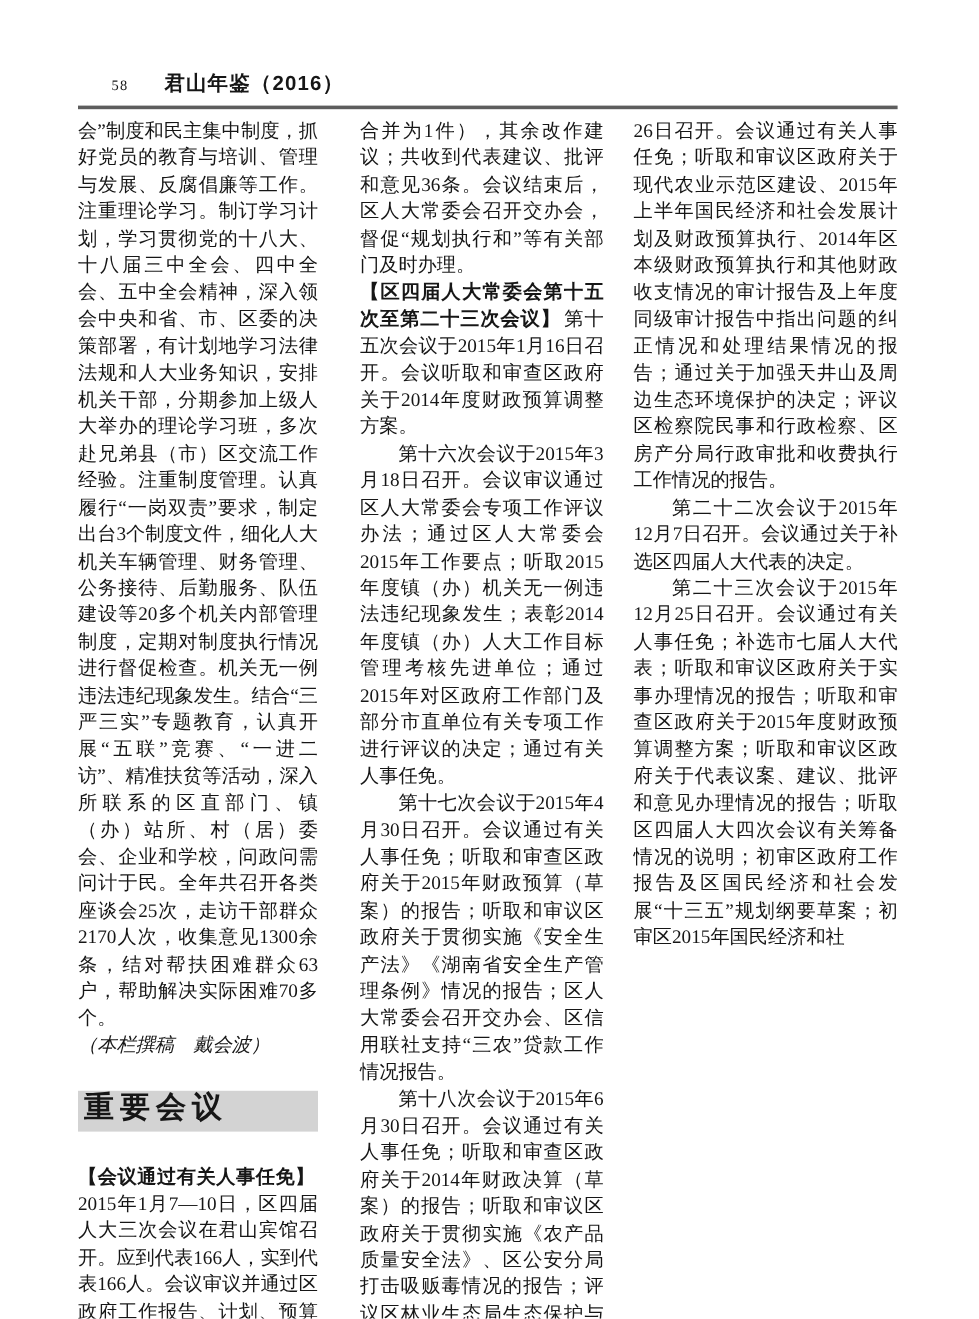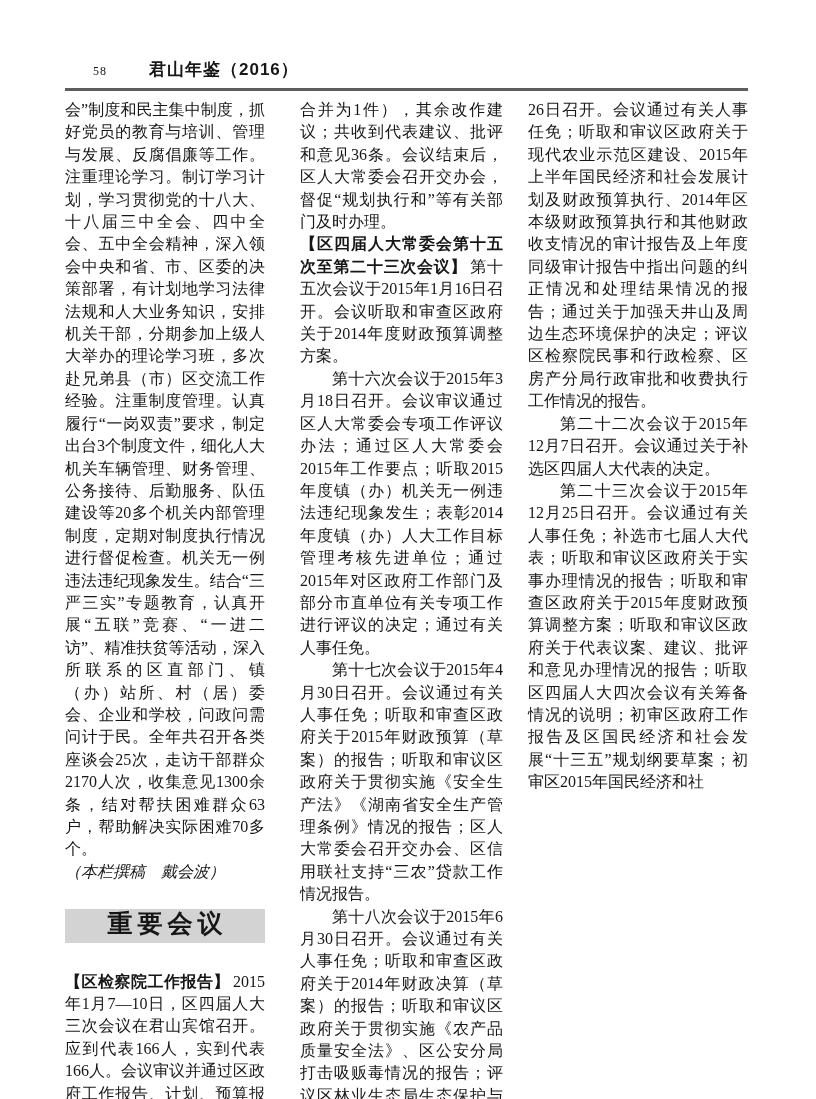--- a/index.html
+++ b/index.html
@@ -14,36 +14,36 @@
     position:absolute; left:65px; top:58px; width:683px;
     border-bottom:3px solid #5d5d5d; padding-bottom:7px;
     white-space:nowrap;
   }
   .pagenum {
     font-family:"Liberation Serif","DejaVu Serif",serif;
     font-size:12px; margin-left:28px; letter-spacing:1px;
   }
   .book-title {
     font-family:"Liberation Sans","DejaVu Sans",sans-serif;
-    font-weight:700; font-size:17px; margin-left:38px; letter-spacing:1px;
+    font-weight:700; font-size:17px; margin-left:26px; letter-spacing:1px;
   }
   
   .cols { position:absolute; left:65px; top:99px; width:683px; display:flex; }
   .col {
     text-align:justify;
     font-size:16px; line-height:22.4px;
   }
   .col1 { width:200px; margin-right:35px; }
   .col2 { width:203px; margin-right:25px; }
   .col3 { width:220px; }
   .col p { margin:0; }
   .indent { text-indent:2em; }
   .byline { text-align:left; font-style:italic; padding-right:4px; }
   .section-box {
-    background:#d3d3d3; text-align:center;
+    background:#d3d3d3; text-align:left;
     font-weight:700; font-size:25px; letter-spacing:5px;
     padding:4px 0 7px 5px; margin:26px 0 28px;
   }
   .etitle {
     font-weight:700;
     font-family:"Liberation Sans","DejaVu Sans",sans-serif;
     margin-right:3px;
   }
   .entry-gap { margin-top:46px; }
 </style>
@@ -58,21 +58,21 @@
   </div>
 
   <div class="cols">
 
     <div class="col col1">
       <p>会”制度和民主集中制度，抓好党员的教育与培训、管理与发展、反腐倡廉等工作。注重理论学习。制订学习计划，学习贯彻党的十八大、十八届三中全会、四中全会、五中全会精神，深入领会中央和省、市、区委的决策部署，有计划地学习法律法规和人大业务知识，安排机关干部，分期参加上级人大举办的理论学习班，多次赴兄弟县（市）区交流工作经验。注重制度管理。认真履行“一岗双责”要求，制定出台3个制度文件，细化人大机关车辆管理、财务管理、公务接待、后勤服务、队伍建设等20多个机关内部管理制度，定期对制度执行情况进行督促检查。机关无一例违法违纪现象发生。结合“三严三实”专题教育，认真开展“五联”竞赛、“一进二访”、精准扶贫等活动，深入所联系的区直部门、镇（办）站所、村（居）委会、企业和学校，问政问需问计于民。全年共召开各类座谈会25次，走访干部群众2170人次，收集意见1300余条，结对帮扶困难群众63户，帮助解决实际困难70多个。</p>
       <p class="byline">（本栏撰稿　戴会波）</p>
       <div class="section-box">
         <span>重要会议</span>
       </div>
-      <p><span class="etitle">【区检察院工作报告】</span><span>2015年1月7—10日，区四届人大三次会议在君山宾馆召开。应到代表166人，实到代表166人。会议审议并通过区政府工作报告、计划、预算报告和区人大、区法院、区检察院工作报告。会议期间，共收到10名以上代表联名方案30件，立案1件（其中6条议案</span></p>
+      <p><span class="etitle">【会议通过有关人事任免】</span><span>2015年1月7—10日，区四届人大三次会议在君山宾馆召开。应到代表166人，实到代表166人。会议审议并通过区政府工作报告、计划、预算报告和区人大、区法院、区检察院工作报告。会议期间，共收到10名以上代表联名方案30件，立案1件（其中6条议案</span></p>
     </div>
 
     <div class="col col2">
       <p>合并为1件），其余改作建议；共收到代表建议、批评和意见36条。会议结束后，区人大常委会召开交办会，督促“规划执行和”等有关部门及时办理。</p>
       <p class="entry-gap"><span class="etitle">【区四届人大常委会第十五次至第二十三次会议】</span><span>第十五次会议于2015年1月16日召开。会议听取和审查区政府关于2014年度财政预算调整方案。</span></p>
       <p class="indent">第十六次会议于2015年3月18日召开。会议审议通过区人大常委会专项工作评议办法；通过区人大常委会2015年工作要点；听取2015年度镇（办）机关无一例违法违纪现象发生；表彰2014年度镇（办）人大工作目标管理考核先进单位；通过2015年对区政府工作部门及部分市直单位有关专项工作进行评议的决定；通过有关人事任免。</p>
       <p class="indent">第十七次会议于2015年4月30日召开。会议通过有关人事任免；听取和审查区政府关于2015年财政预算（草案）的报告；听取和审议区政府关于贯彻实施《安全生产法》《湖南省安全生产管理条例》情况的报告；区人大常委会召开交办会、区信用联社支持“三农”贷款工作情况报告。</p>
       <p class="indent">第十八次会议于2015年6月30日召开。会议通过有关人事任免；听取和审查区政府关于2014年财政决算（草案）的报告；听取和审议区政府关于贯彻实施《农产品质量安全法》、区公安分局打击吸贩毒情况的报告；评议区林业生态局生态保护与修复、区工商分局维护消费者权益工作情况的报告。</p>
 
     </div>

